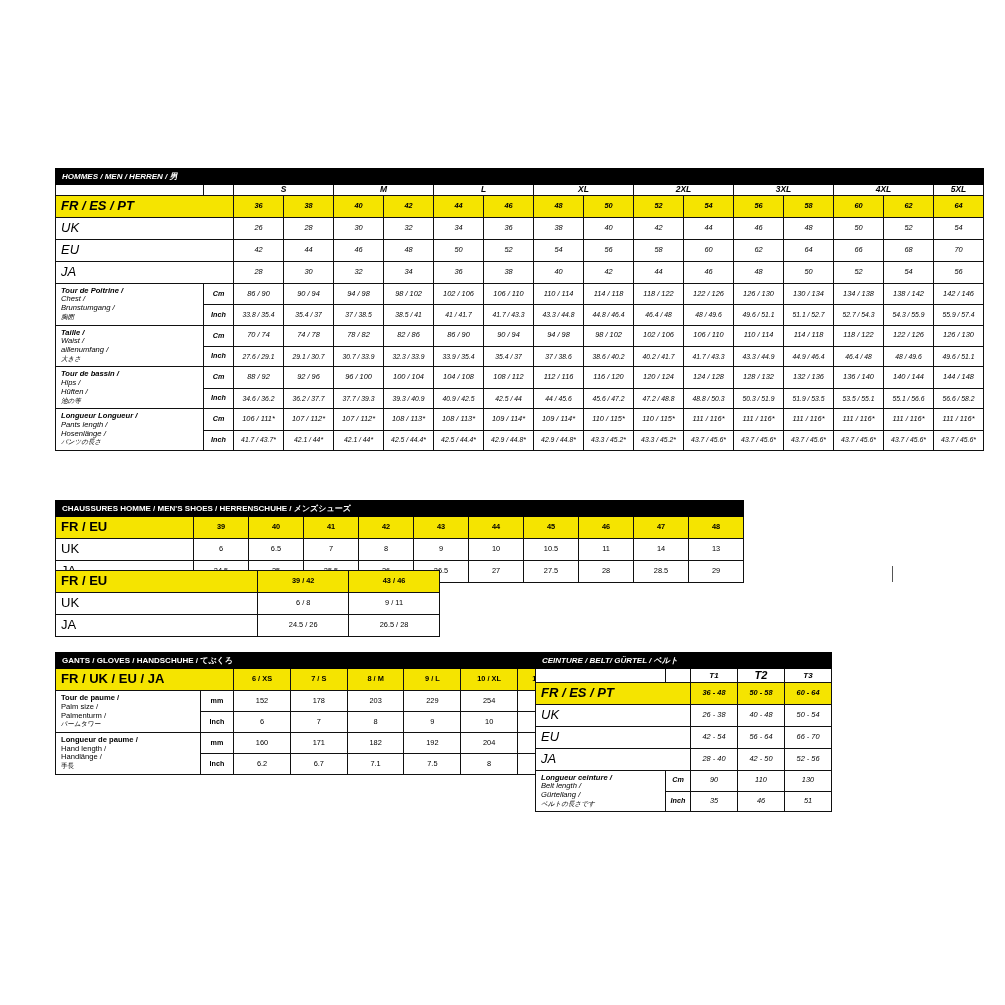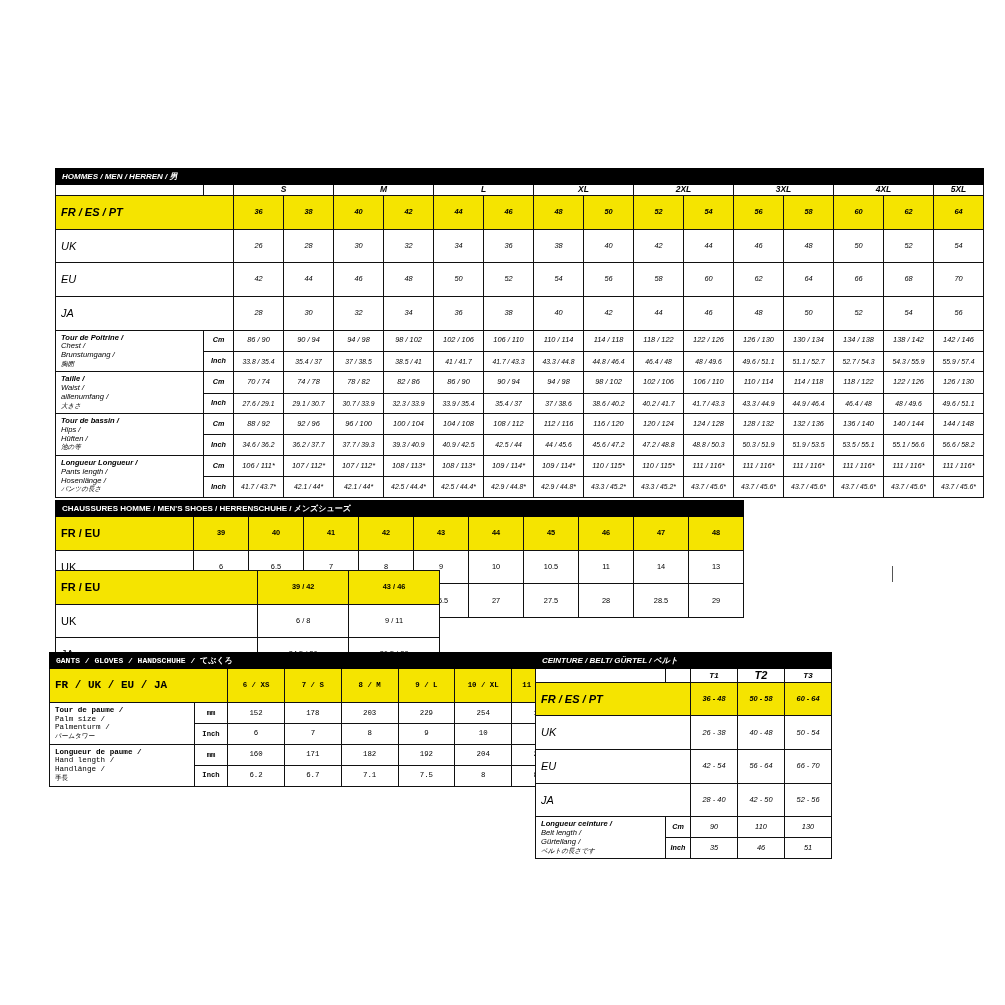--- a/index.html
+++ b/index.html
@@ -43,22 +43,22 @@
     font-weight: bold;
     padding: 3px 6px;
     border: 1px solid #000;
   }
   .yel {
     background: #f5e400;
     font-weight: bold;
   }
   .lbl {
     text-align: left;
-    padding: 10px 5px;
-    font-size: 11px;
+    padding: 3px 5px;
+    font-size: 13px;
   }
   .lbl-b {
     text-align: left;
     padding: 3px 5px;
     font-size: 7.6px;
   }
   .lbl-b b {
     font-weight: bold;
   }
   .unit {
@@ -91,24 +91,23 @@
   #socks-block {
     position: absolute;
     left: 55px;
     top: 570px;
     width: 385px;
   }
   #socks-block table { width: 100%; }
 
   #gloves-block {
     position: absolute;
-    left: 49px;
+    left: 55px;
     top: 652px;
     width: 520px;
-    font-family: Liberation Mono, monospace;
   }
   #gloves-block table { width: 100%; }
 
   #belt-block {
     position: absolute;
     left: 535px;
     top: 652px;
     width: 295px;
     font-style: italic;
   }

